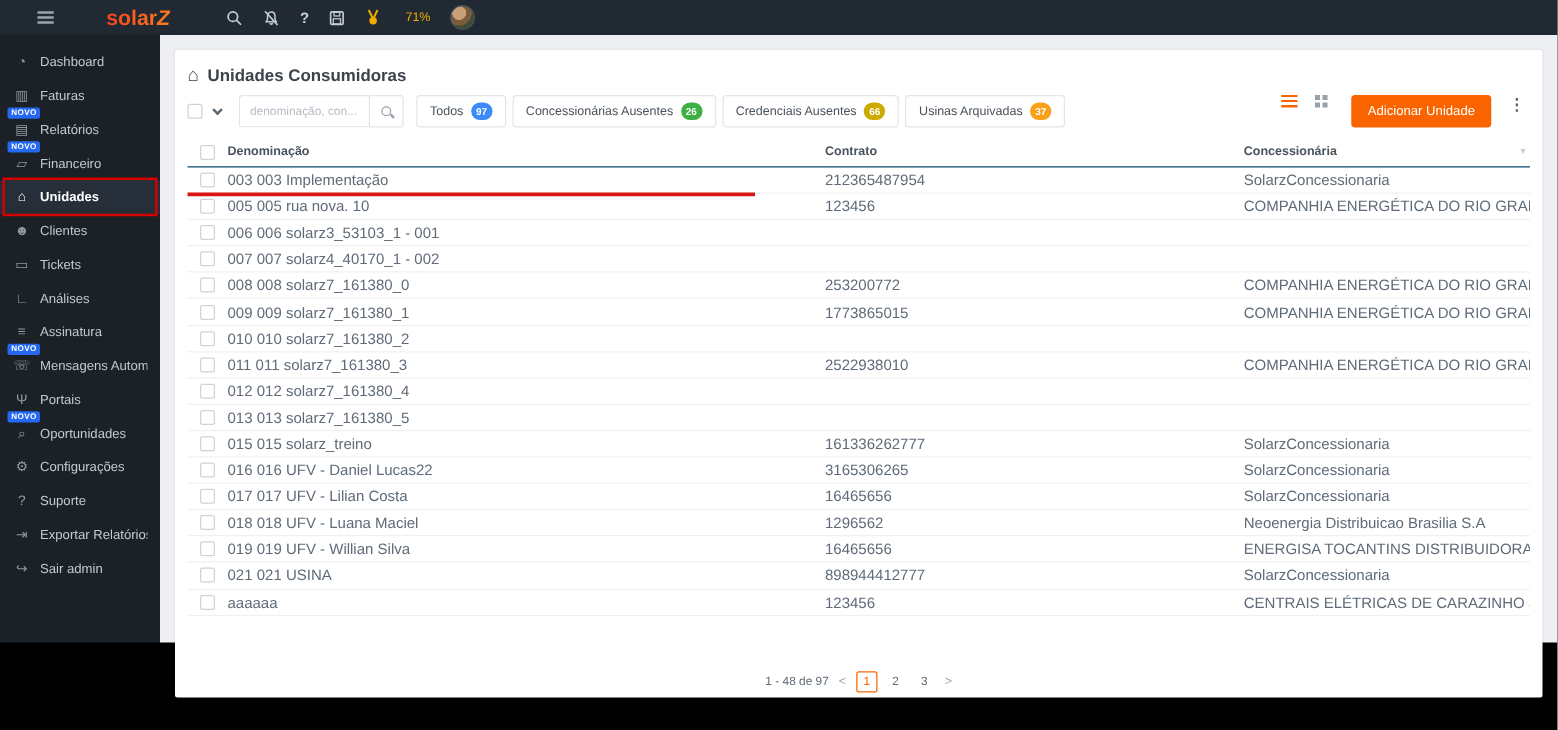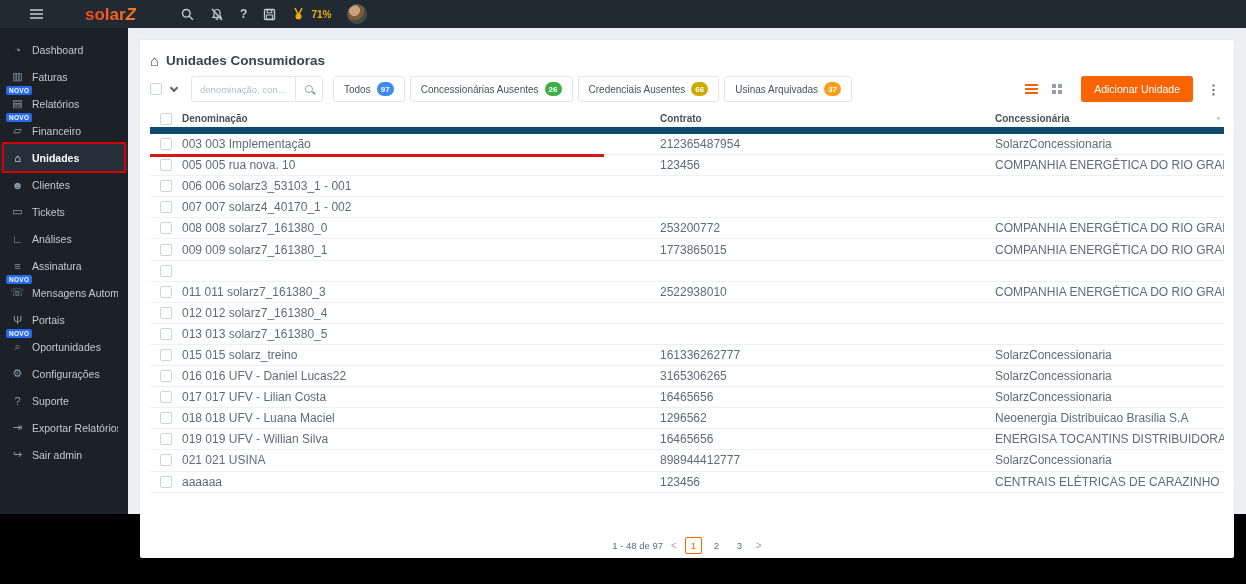--- a/index.html
+++ b/index.html
@@ -9,21 +9,21 @@
 .topbar{height:28px;background:#212a33;display:flex;align-items:center;flex:0 0 28px;}
 .burger{margin-left:30px;display:flex;flex-direction:column;gap:2px;cursor:pointer;}
 .burger i{width:13px;height:2px;background:#9aa4ad;display:block;}
 .logo{margin-left:42px;font-size:17px;font-weight:700;background:linear-gradient(90deg,#f8431f,#fb7a1e);-webkit-background-clip:text;background-clip:text;color:transparent;line-height:1;}
 .logo .lz{font-style:italic;}
 .topsearch{margin-left:auto;width:190px;height:16px;background:#2b3541;border:none;border-radius:3px;color:#aeb9c4;font-size:9px;padding:0 8px;outline:none;font-family:inherit;}
 .topsearch::placeholder{color:#7d8a97;}
 .topicons{display:flex;align-items:center;gap:16px;margin-left:45px;margin-right:10px;}
 .ticon{display:flex;align-items:center;justify-content:center;cursor:pointer;}
 .qmark{color:#c5cdd4;font-weight:700;font-size:12px;}
-.score{display:flex;align-items:center;gap:6px;color:#f0ad00;font-weight:700;font-size:10px;cursor:pointer;text-align:center;}
+.score{display:flex;align-items:center;gap:19px;color:#f0ad00;font-weight:400;font-size:10px;cursor:pointer;text-align:center;}
 .avatar{width:20px;height:20px;border-radius:50%;background:radial-gradient(circle at 35% 30%,#c9a078 0 32%,#7c5b3a 33% 58%,#3e4d33 59%);border:1px solid #48525c;cursor:pointer;}
 
 .underbar{flex:1;display:flex;min-height:0;}
 .sidebar{width:128px;background:#1b2127;padding-top:8px;flex:0 0 128px;}
 .side-item{position:relative;height:27px;display:flex;align-items:center;padding:0 10px;cursor:pointer;}
 .sicon{width:15px;font-size:11px;color:#8f9aa4;text-align:center;flex:0 0 15px;}
 .slabel{margin-left:7px;font-size:10.5px;color:#c2c9d0;white-space:nowrap;overflow:hidden;}
 .side-item.active{background:#262f39;}
 .side-item.active .slabel{color:#fff;font-weight:700;}
 .side-item.active .sicon{color:#fff;}
@@ -40,28 +40,28 @@
 .chev{width:6px;height:6px;border-right:2px solid #5d6770;border-bottom:2px solid #5d6770;transform:rotate(45deg);margin-left:9px;margin-top:-3px;cursor:pointer;}
 .fsearch{display:flex;margin-left:14px;height:26px;}
 .fsearch input{width:104px;border:1px solid #e2e6ea;border-right:none;border-radius:3px 0 0 3px;font-size:9.5px;padding:0 8px;color:#5f6b78;outline:none;font-family:inherit;}
 .fsearch input::placeholder{color:#b4bcc4;}
 .fsearch button{width:28px;border:1px solid #e2e6ea;background:#fff;border-radius:0 3px 3px 0;display:flex;align-items:center;justify-content:center;cursor:pointer;}
 .mag{width:8px;height:8px;border:1.5px solid #9aa2ab;border-radius:50%;position:relative;display:block;}
 .mag::after{content:"";position:absolute;width:4px;height:1.5px;background:#9aa2ab;right:-3.5px;bottom:-1px;transform:rotate(45deg);}
 .tabs{display:flex;gap:5px;margin-left:10px;}
 .tab{display:flex;align-items:center;gap:6px;height:26px;padding:0 10px;background:#fff;border:1px solid #e2e6ea;border-radius:3px;font-size:10px;color:#49525b;cursor:pointer;white-space:nowrap;justify-content:center;}
 .pill{min-width:17px;height:14px;border-radius:8px;display:flex;align-items:center;justify-content:center;color:#fff;font-size:8px;font-weight:700;padding:0 4px;}
-.viewbtns{margin-left:auto;display:flex;align-items:center;}
+.viewbtns{margin-left:auto;display:flex;}
 .icon-list{width:13px;height:10px;background:linear-gradient(#fa6400 0 2px,transparent 2px 4px,#fa6400 4px 6px,transparent 6px 8px,#fa6400 8px 10px);cursor:pointer;}
 .icon-grid{width:11px;height:11px;cursor:pointer;position:relative;margin-left:14px;}
 .icon-grid::before{content:"";position:absolute;width:4px;height:4px;background:#98a1aa;box-shadow:6px 0 #98a1aa,0 6px #98a1aa,6px 6px #98a1aa;}
 .addbtn{margin-left:18px;background:#fa6400;color:#fff;border:none;border-radius:3px;height:26px;padding:0 13px;font-size:10.5px;cursor:pointer;font-family:inherit;}
 .kebab{margin-left:14px;margin-right:4px;color:#5d6770;font-size:13px;font-weight:700;cursor:pointer;}
 
-.thead{display:flex;align-items:center;height:24px;margin-top:8px;border-bottom:7px solid #0c4a6e;font-size:10px;font-weight:700;color:#49525b;padding-left:10px;justify-content:center;}
+.thead{display:flex;align-items:center;height:24px;margin-top:8px;border-bottom:1px solid #0c4a6e;font-size:10px;font-weight:700;color:#49525b;padding-left:10px;justify-content:center;}
 .c-denom{width:488px;padding-left:10px;}
 .c-contr{width:335px;}
 .c-conc{flex:1;display:flex;align-items:center;min-width:0;}
 .funnel{margin-left:auto;color:#c6cbd1;font-size:7px;margin-right:2px;cursor:pointer;}
 .tbody{flex:1;overflow:hidden;}
 .trow{display:flex;align-items:center;height:21.1px;border-bottom:1px solid #eef1f4;padding-left:10px;position:relative;font-size:12px;color:#5f6b78;cursor:pointer;}
 .trow .cell{white-space:nowrap;overflow:hidden;}
 .trow.underlined::after{content:"";position:absolute;left:-4px;top:19.5px;width:458px;height:3.5px;background:#d91515;z-index:3;}
 
 .pagerow{height:26px;display:flex;align-items:center;justify-content:center;gap:8px;font-size:9.5px;color:#5f6b78;}
@@ -283,20 +283,21 @@
     <span class="cell c-conc">COMPANHIA ENERGÉTICA DO RIO GRANDE DO NORTE</span>
   </div>
             <div class="trow">
     <span class="cb"></span>
     <span class="cell c-denom">009 009 solarz7_161380_1</span>
     <span class="cell c-contr">1773865015</span>
     <span class="cell c-conc">COMPANHIA ENERGÉTICA DO RIO GRANDE DO NORTE</span>
   </div>
             <div class="trow">
     <span class="cb"></span>
+    <span class="cell c-denom">010 010 solarz7_161380_2</span>
     <span class="cell c-contr"></span>
     <span class="cell c-conc"></span>
   </div>
             <div class="trow">
     <span class="cb"></span>
     <span class="cell c-denom">011 011 solarz7_161380_3</span>
     <span class="cell c-contr">2522938010</span>
     <span class="cell c-conc">COMPANHIA ENERGÉTICA DO RIO GRANDE DO NORTE</span>
   </div>
             <div class="trow">

